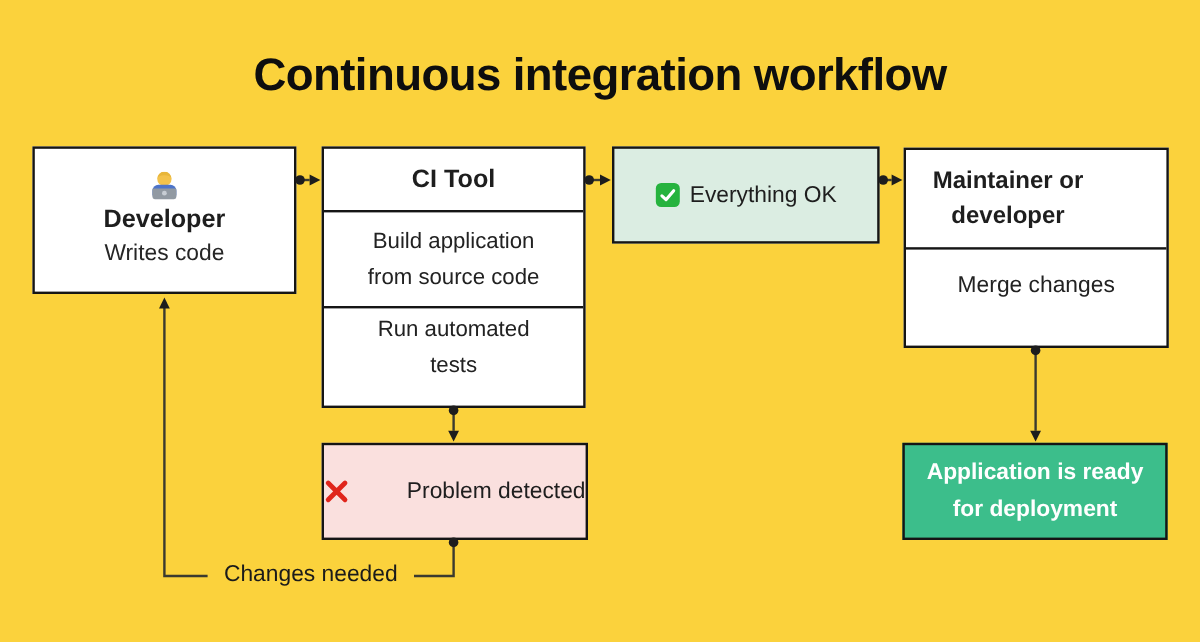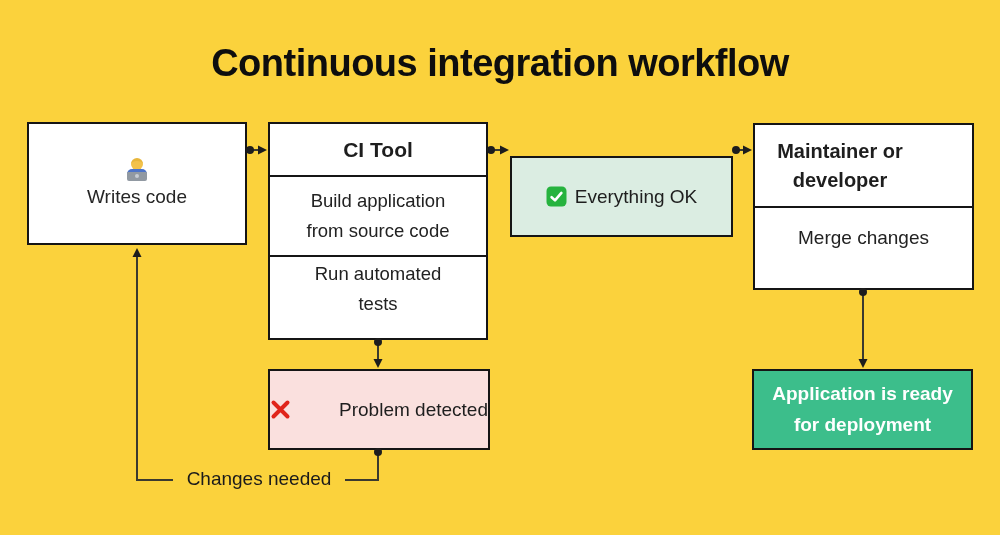--- a/index.html
+++ b/index.html
@@ -63,21 +63,21 @@
   .ci-row {
     display: flex; align-items: center; justify-content: center;
     text-align: center; box-sizing: border-box;
   }
   .ci-header { height: 53px; border-bottom: 2px solid #151515; font-size: 21px; font-weight: bold; }
   .ci-step-1 { height: 80px; border-bottom: 2px solid #151515; }
   .ci-step-2 { height: 64px; }
   .ci-step-text { font-size: 18.5px; line-height: 1.6; max-width: 162px; color: #222222; }
 
   
-  .node.everything-ok { left: 510px; top: 122px; width: 223px; height: 81px; background: #DBEDE2; flex-direction: row; gap: 8px; margin-top: 34px; }
+  .node.everything-ok { left: 510px; top: 122px; width: 223px; height: 81px; background: #DBEDE2; flex-direction: row; gap: 8px; }
   .ok-label { font-size: 19px; color: #1E1E1E; }
 
   
   .node.maintainer { left: 753px; top: 123px; width: 221px; height: 167px; justify-content: flex-start; align-items: stretch; }
   .mt-header { height: 83px; border-bottom: 2px solid #151515; display: flex; align-items: center; text-align: center; box-sizing: border-box; }
   .mt-header-text { font-size: 20px; font-weight: bold; line-height: 1.45; max-width: 170px; }
   .mt-sub { height: 60px; display: flex; align-items: center; justify-content: center; font-size: 19px; color: #222222; }
 
   
   .node.problem { left: 268px; top: 369px; width: 222px; height: 81px; background: #FAE0DE; flex-direction: row; gap: 8px; }
@@ -102,20 +102,21 @@
 <div class="stage">
 
   <div class="title">Continuous integration workflow</div>
 
   <div class="node developer">
     <span class="tech-icon">
       <span class="tech-head"></span>
       <span class="tech-body"></span>
       <span class="tech-laptop"></span>
     </span>
+    <div class="dev-title">Developer</div>
     <div class="dev-sub">Writes code</div>
   </div>
 
   <div class="node ci-tool">
     <div class="ci-row ci-header">CI Tool</div>
     <div class="ci-row ci-step-1">
       <span class="ci-step-text">Build application from source code</span>
     </div>
     <div class="ci-row ci-step-2">
       <span class="ci-step-text">Run automated tests</span>

